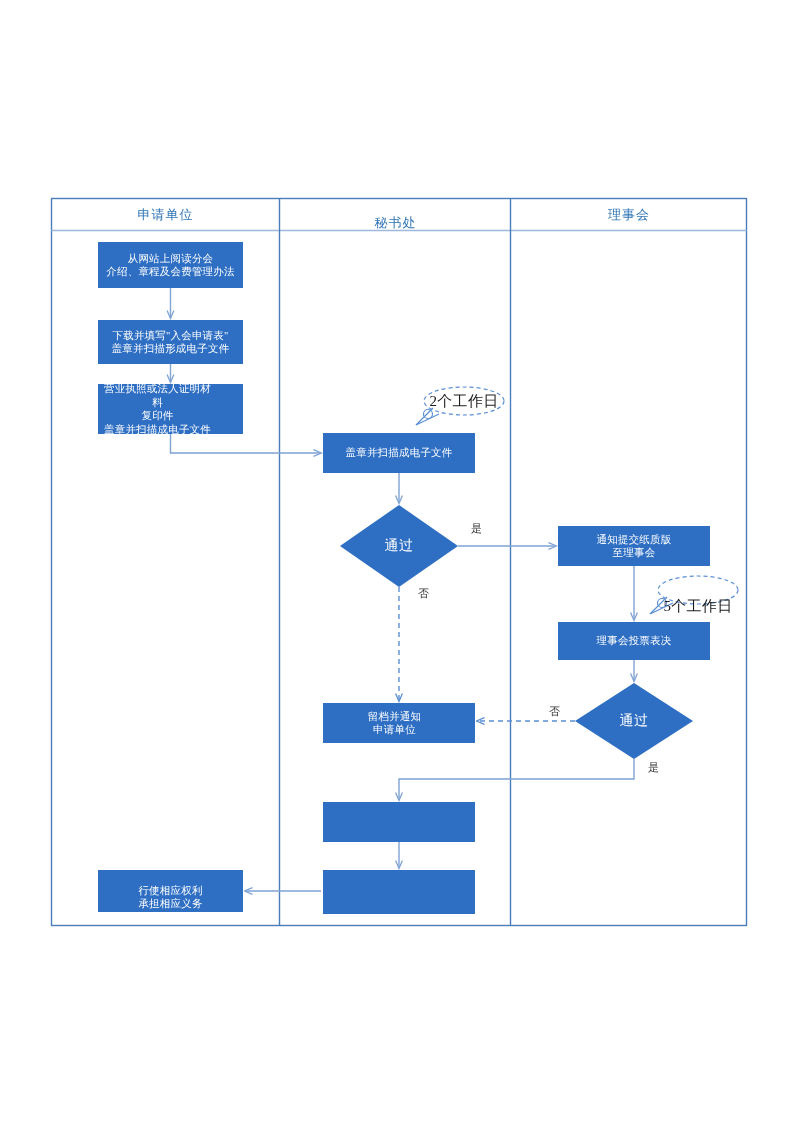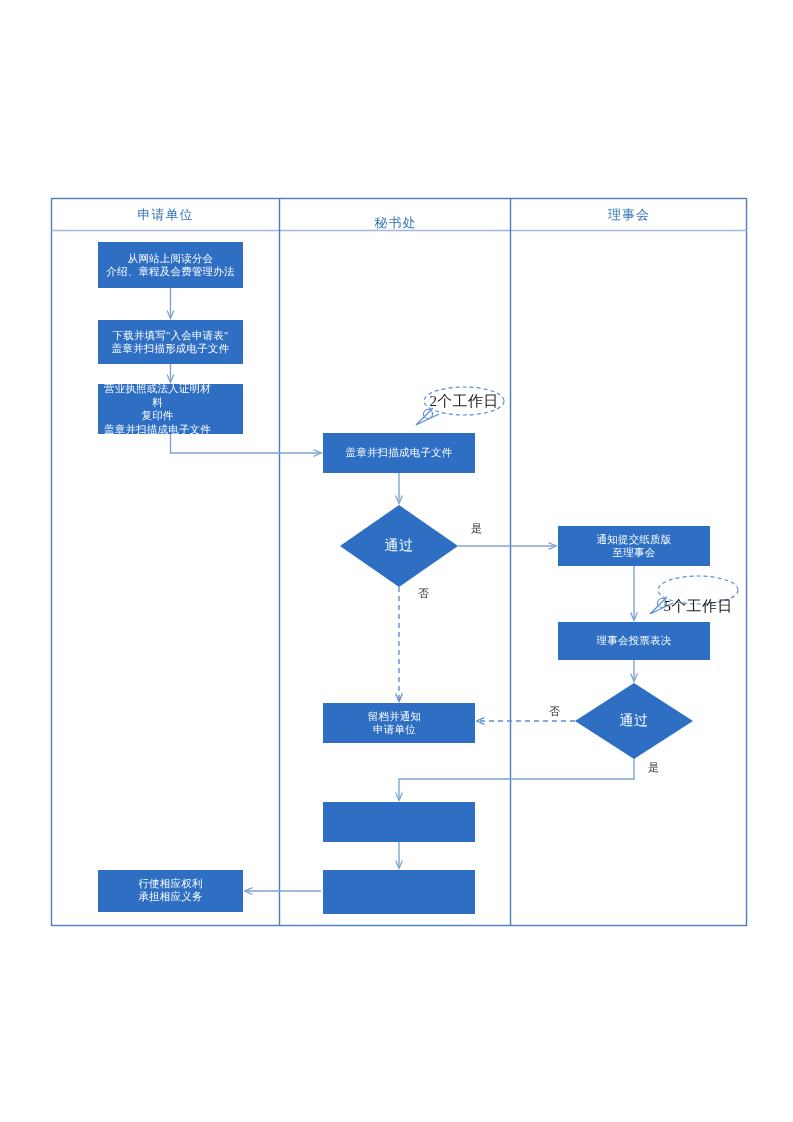--- a/index.html
+++ b/index.html
@@ -173,21 +173,21 @@
 复印件
 盖章并扫描成电子文件</div>
   <div class="node-label" style="left:323px; top:433px; width:152px; height:40px;">盖章并扫描成电子文件</div>
   <div class="diamond-label" style="left:359px; top:532px; width:80px; height:28px;">通过</div>
   <div class="node-label" style="left:558px; top:526px; width:152px; height:40px;">通知提交纸质版
 至理事会</div>
   <div class="node-label" style="left:558px; top:622px; width:152px; height:38px;">理事会投票表决</div>
   <div class="diamond-label" style="left:594px; top:707px; width:80px; height:28px;">通过</div>
   <div class="node-label" style="left:323px; top:703px; width:143px; height:40px;">留档并通知
 申请单位</div>
-  <div class="node-label" style="left:98px; top:870px; width:145px; height:42px;font-family:Liberation Mono, monospace;">行使相应权利
+  <div class="node-label" style="left:98px; top:870px; width:145px; height:54px;">行使相应权利
 承担相应义务</div>
 
   <div class="edge-label" style="left:471px; top:521px;">是</div>
   <div class="edge-label" style="left:418px; top:586px;">否</div>
   <div class="edge-label" style="left:549px; top:704px;">否</div>
   <div class="edge-label" style="left:648px; top:760px;">是</div>
 
   <div class="callout-label" style="left:424px; top:387px; width:80px; height:28px;">2个工作日</div>
   <div class="callout-label" style="left:658px; top:576px; width:80px; height:28px;margin-top:16px;">5个工作日</div>
 

